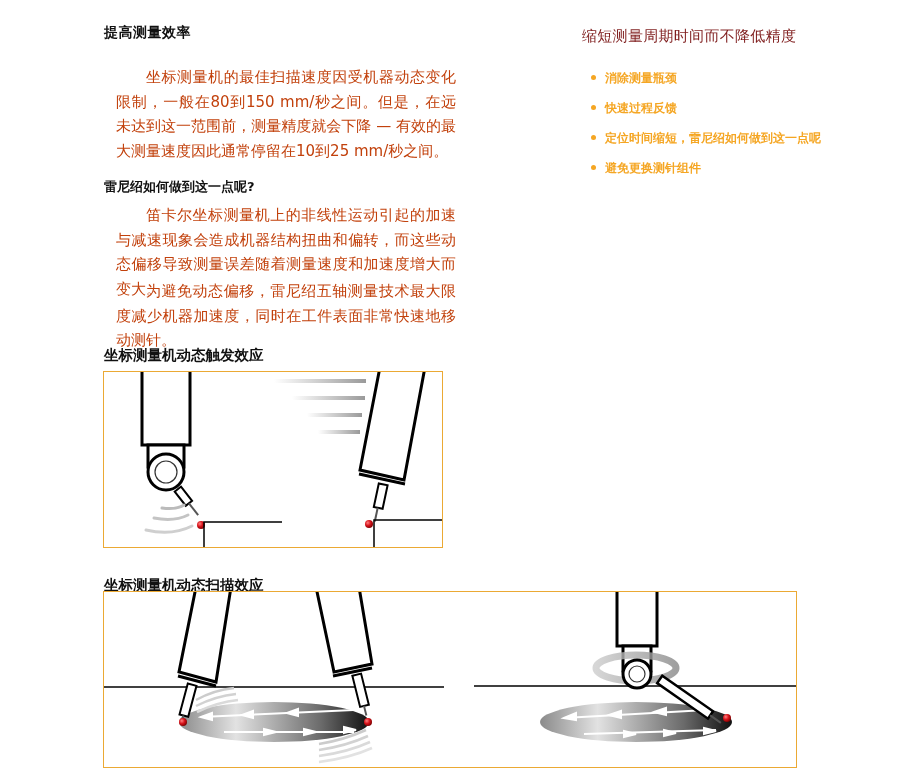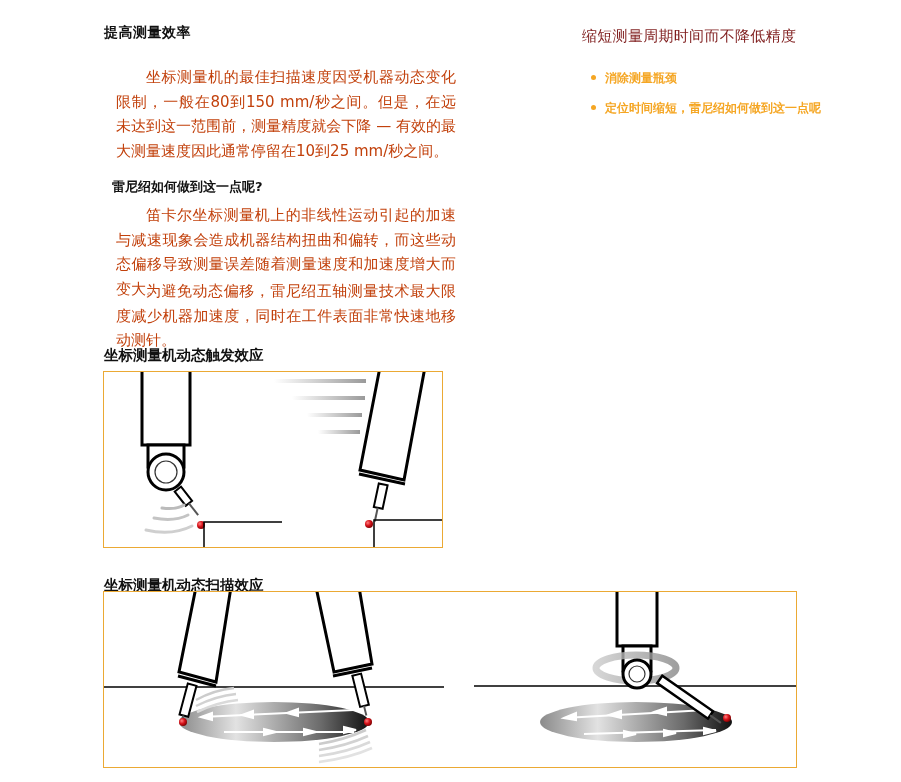--- a/index.html
+++ b/index.html
@@ -2,21 +2,21 @@
 <html><head>
 <meta charset="utf-8">
 <style>
   html, body { margin:0; padding:0; background:#ffffff; }
   body { width:901px; height:782px; position:relative; overflow:hidden;
          font-family:"DejaVu Sans", "Liberation Sans", sans-serif; color:#111; }
   .abs { position:absolute; }
   .h1 { left:104px; top:24px; font-size:14px; font-weight:bold; letter-spacing:0.5px; }
   .para { left:116px; width:340px; font-size:15px; line-height:24.5px; text-align:justify; color:#c2410c; }
   .para p { margin:0; text-indent:2em; }
-  .h2 { left:112px; font-size:13px; font-weight:bold; }
+  .h2 { left:104px; font-size:13px; font-weight:bold; }
   .h3 { left:104px; font-size:14.5px; font-weight:bold; }
   .side-title { left:582px; top:27px; font-size:15px; color:#7f1d1d; font-weight:normal; letter-spacing:0.3px; }
   .side-list { left:582px; top:62px; margin:8px; padding:0; list-style:none; }
   .side-list li { height:30px; font-size:12px; font-weight:bold; color:#f5a623; display:flex; align-items:flex-start; }
   .side-list .dot { width:5px; height:5px; border-radius:50%; background:#f5a623; margin:5px 9px 0 1px; flex:none; }
   .frame { border:1.5px solid #eba934; box-sizing:border-box; overflow:hidden; background:#fff; }
   svg { display:block; }
 </style>
 </head>
 <body>
@@ -37,21 +37,29 @@
 </div>
 
 <div class="abs side-title">缩短测量周期时间而不降低精度</div>
 <ul class="abs side-list">
   <li>
       <span class="dot"></span>
       <span>消除测量瓶颈</span>
     </li>
   <li>
       <span class="dot"></span>
+      <span>快速过程反馈</span>
+    </li>
+  <li>
+      <span class="dot"></span>
       <span>定位时间缩短，雷尼绍如何做到这一点呢</span>
+    </li>
+  <li>
+      <span class="dot"></span>
+      <span>避免更换测针组件</span>
     </li>
 </ul>
 
 <div class="abs h3" style="top:346px;text-align:right;">坐标测量机动态触发效应</div>
 
 <div class="abs frame" style="left:103px; top:371px; width:340px; height:177px;">
   <svg width="340" height="177" viewBox="0 0 340 177">
     <defs>
       <linearGradient id="speedGrad" x1="0" x2="1" y1="0" y2="0">
         <stop offset="0" stop-color="#ffffff"></stop>

